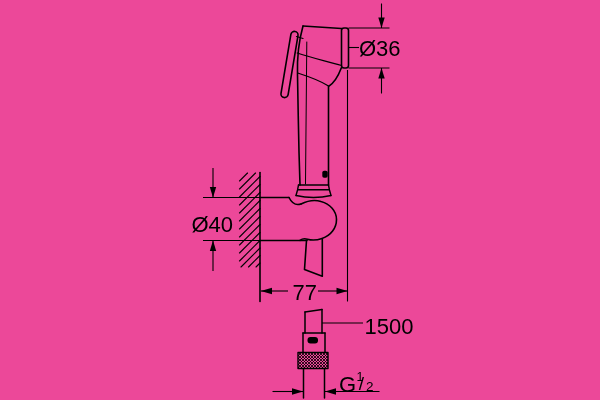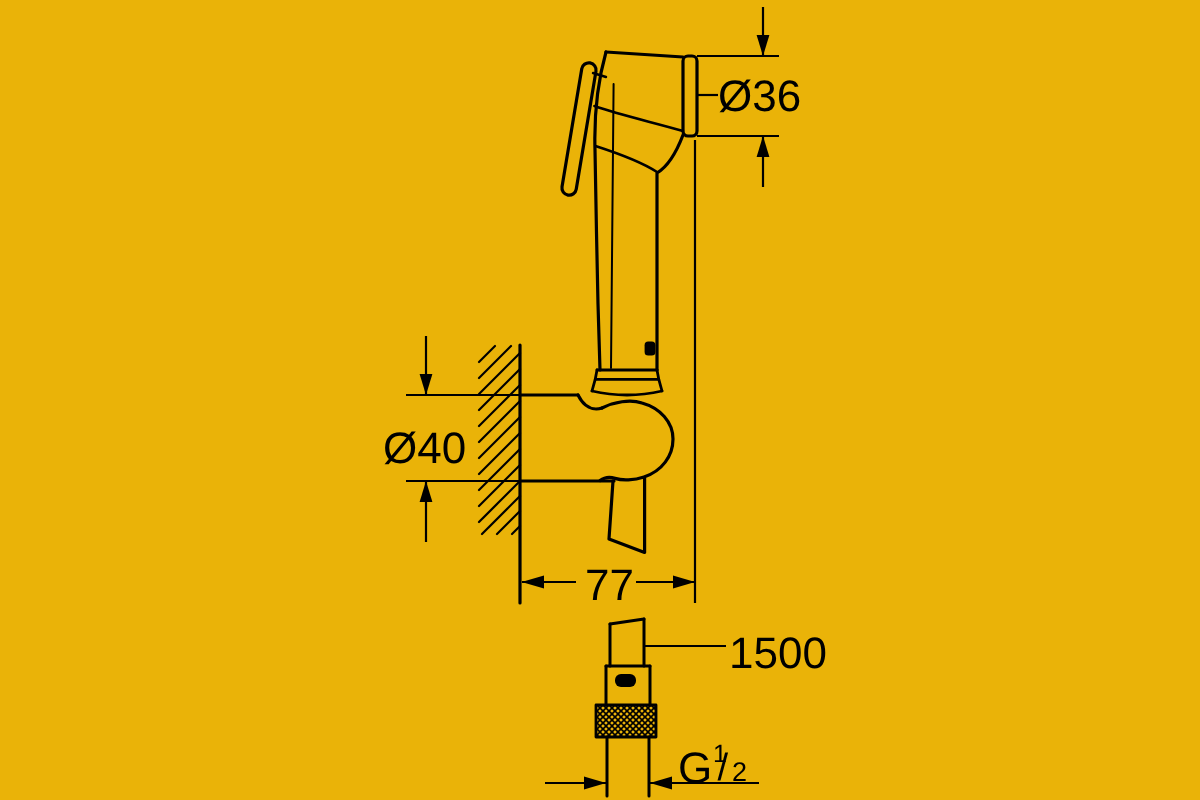--- a/index.html
+++ b/index.html
@@ -4,21 +4,21 @@
 <style>
   html, body {
     margin: 0;
     padding: 0;
     background: #ffffff;
   }
   .stage {
     position: relative;
     width: 600px;
     height: 400px;
-    background: #eab308;
+    background: #ec4899;
     overflow: hidden;
   }
   svg text {
     font-family: "Liberation Sans", "DejaVu Sans", sans-serif;
     fill: #000000;
   }
   .dim-label { font-size: 22px; }
   .frac-num  { font-size: 12.5px; }
   .frac-slash{ font-size: 19px; }
   .frac-den  { font-size: 13.5px; }

